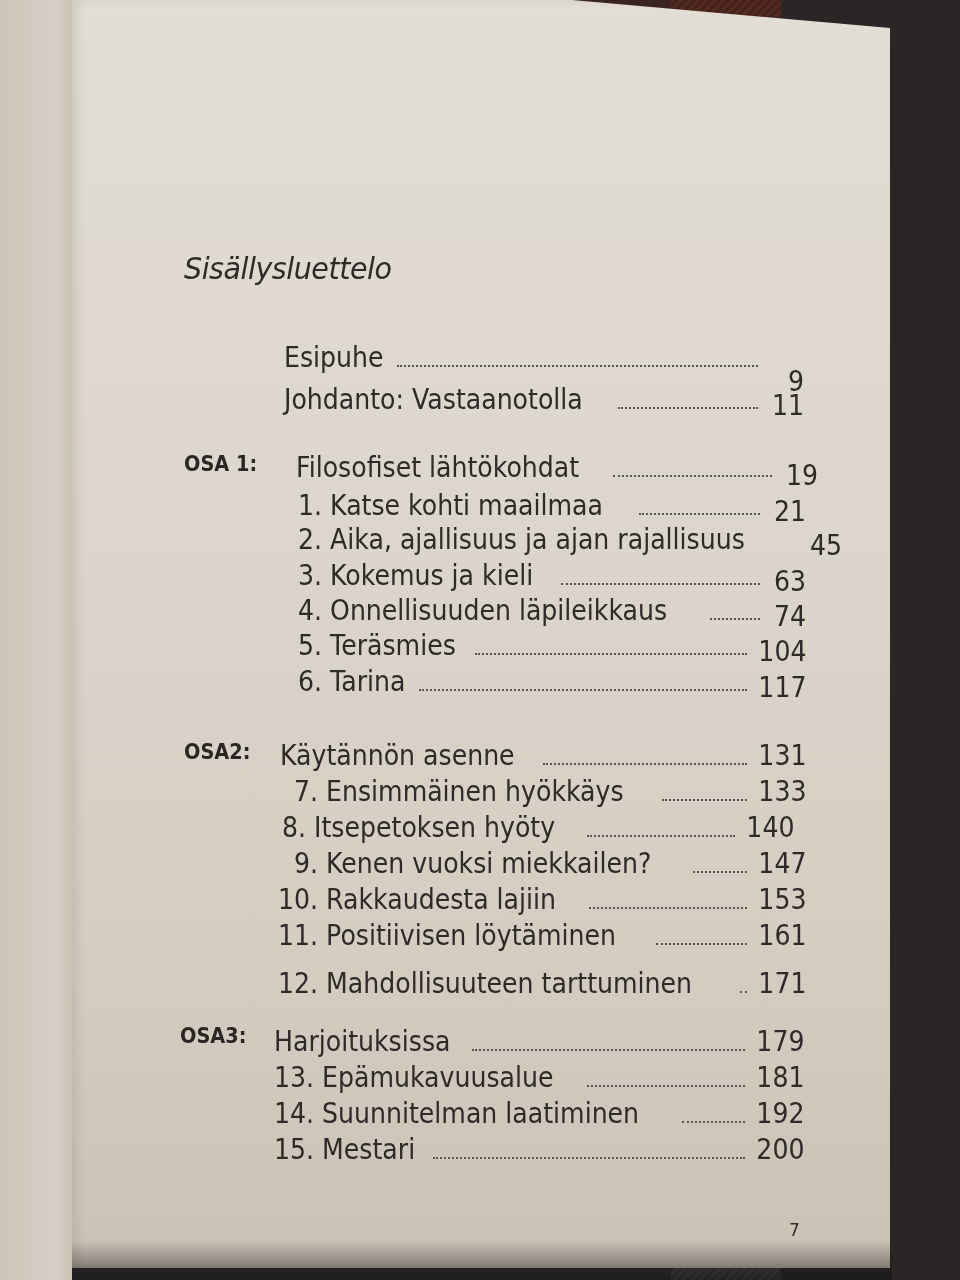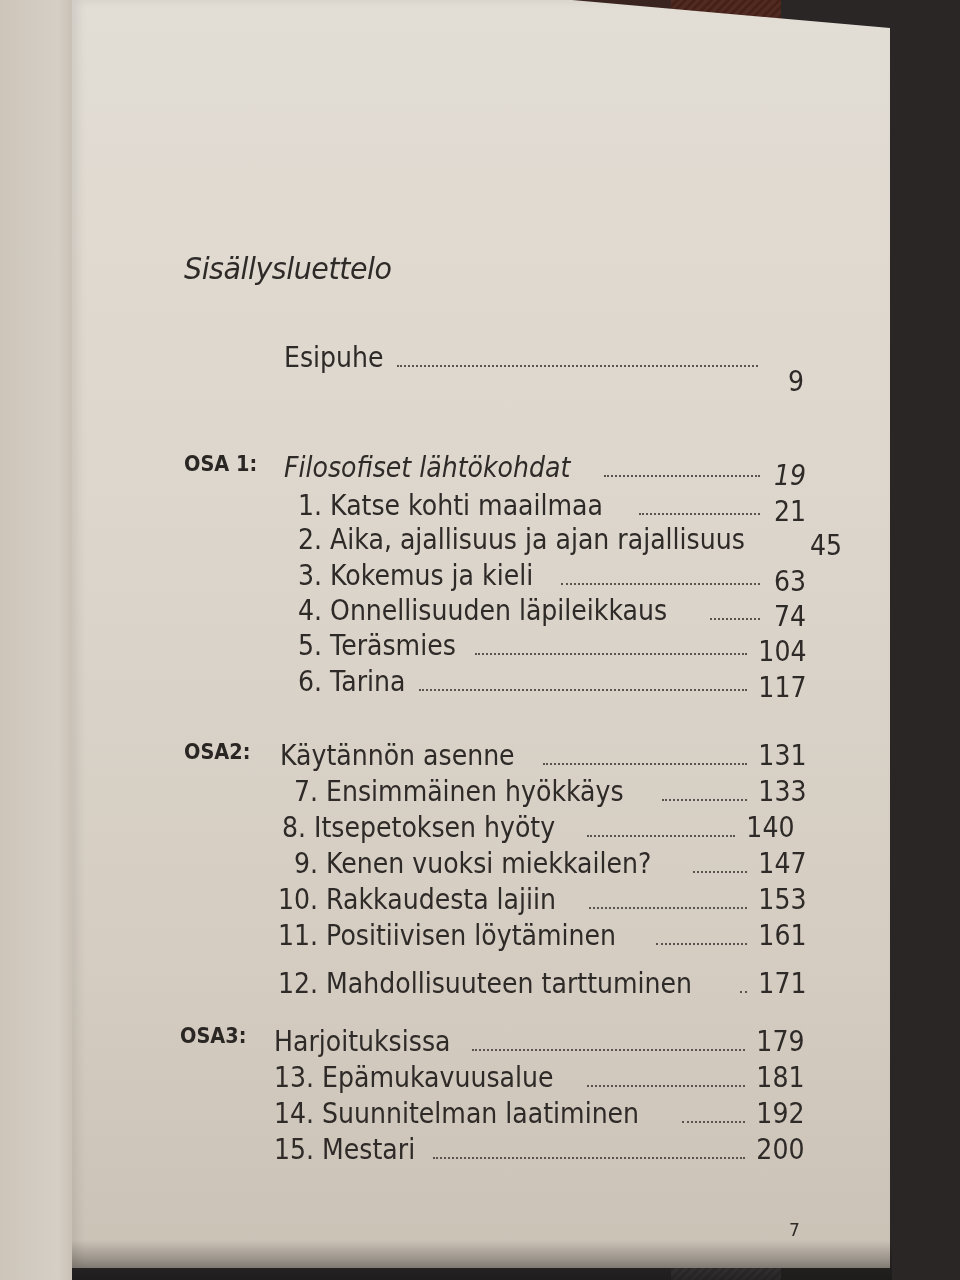--- a/index.html
+++ b/index.html
@@ -128,23 +128,28 @@
   <div class="page">
     <div class="toc-title">Sisällysluettelo</div>
 
     <div class="toc">
 
       <div class="row" style="left:212px; top:340px; width:520px;">
         <span class="label">Esipuhe</span>
         <span class="leader"></span>
         <span class="page-num" style="transform: translateY(24px) scaleX(0.9);">9</span>
       </div>
+      <div class="row" style="left:212px; top:382px; width:520px;">
+        <span class="label">Johdanto: Vastaanotolla</span>
+        <span class="leader"></span>
+        <span class="page-num" style="transform: translateY(6px) scaleX(0.9);">11</span>
+      </div>
 
       <div class="part-label" style="left:112px; top:452px;">OSA 1:</div>
-      <div class="row" style="left:212px; top:450px; width:522px;font-style:italic;">
+      <div class="row" style="left:224px; top:450px; width:522px;">
         <span class="label">Filosofiset lähtökohdat</span>
         <span class="leader"></span>
         <span class="page-num" style="transform: translateY(8px) scaleX(0.9);">19</span>
       </div>
       <div class="row" style="left:226px; top:488px; width:508px;">
         <span class="label">1. Katse kohti maailmaa</span>
         <span class="leader"></span>
         <span class="page-num" style="transform: translateY(6px) scaleX(0.9);">21</span>
       </div>
       <div class="row" style="left:226px; top:522px; width:508px;align-items:flex-end;">

